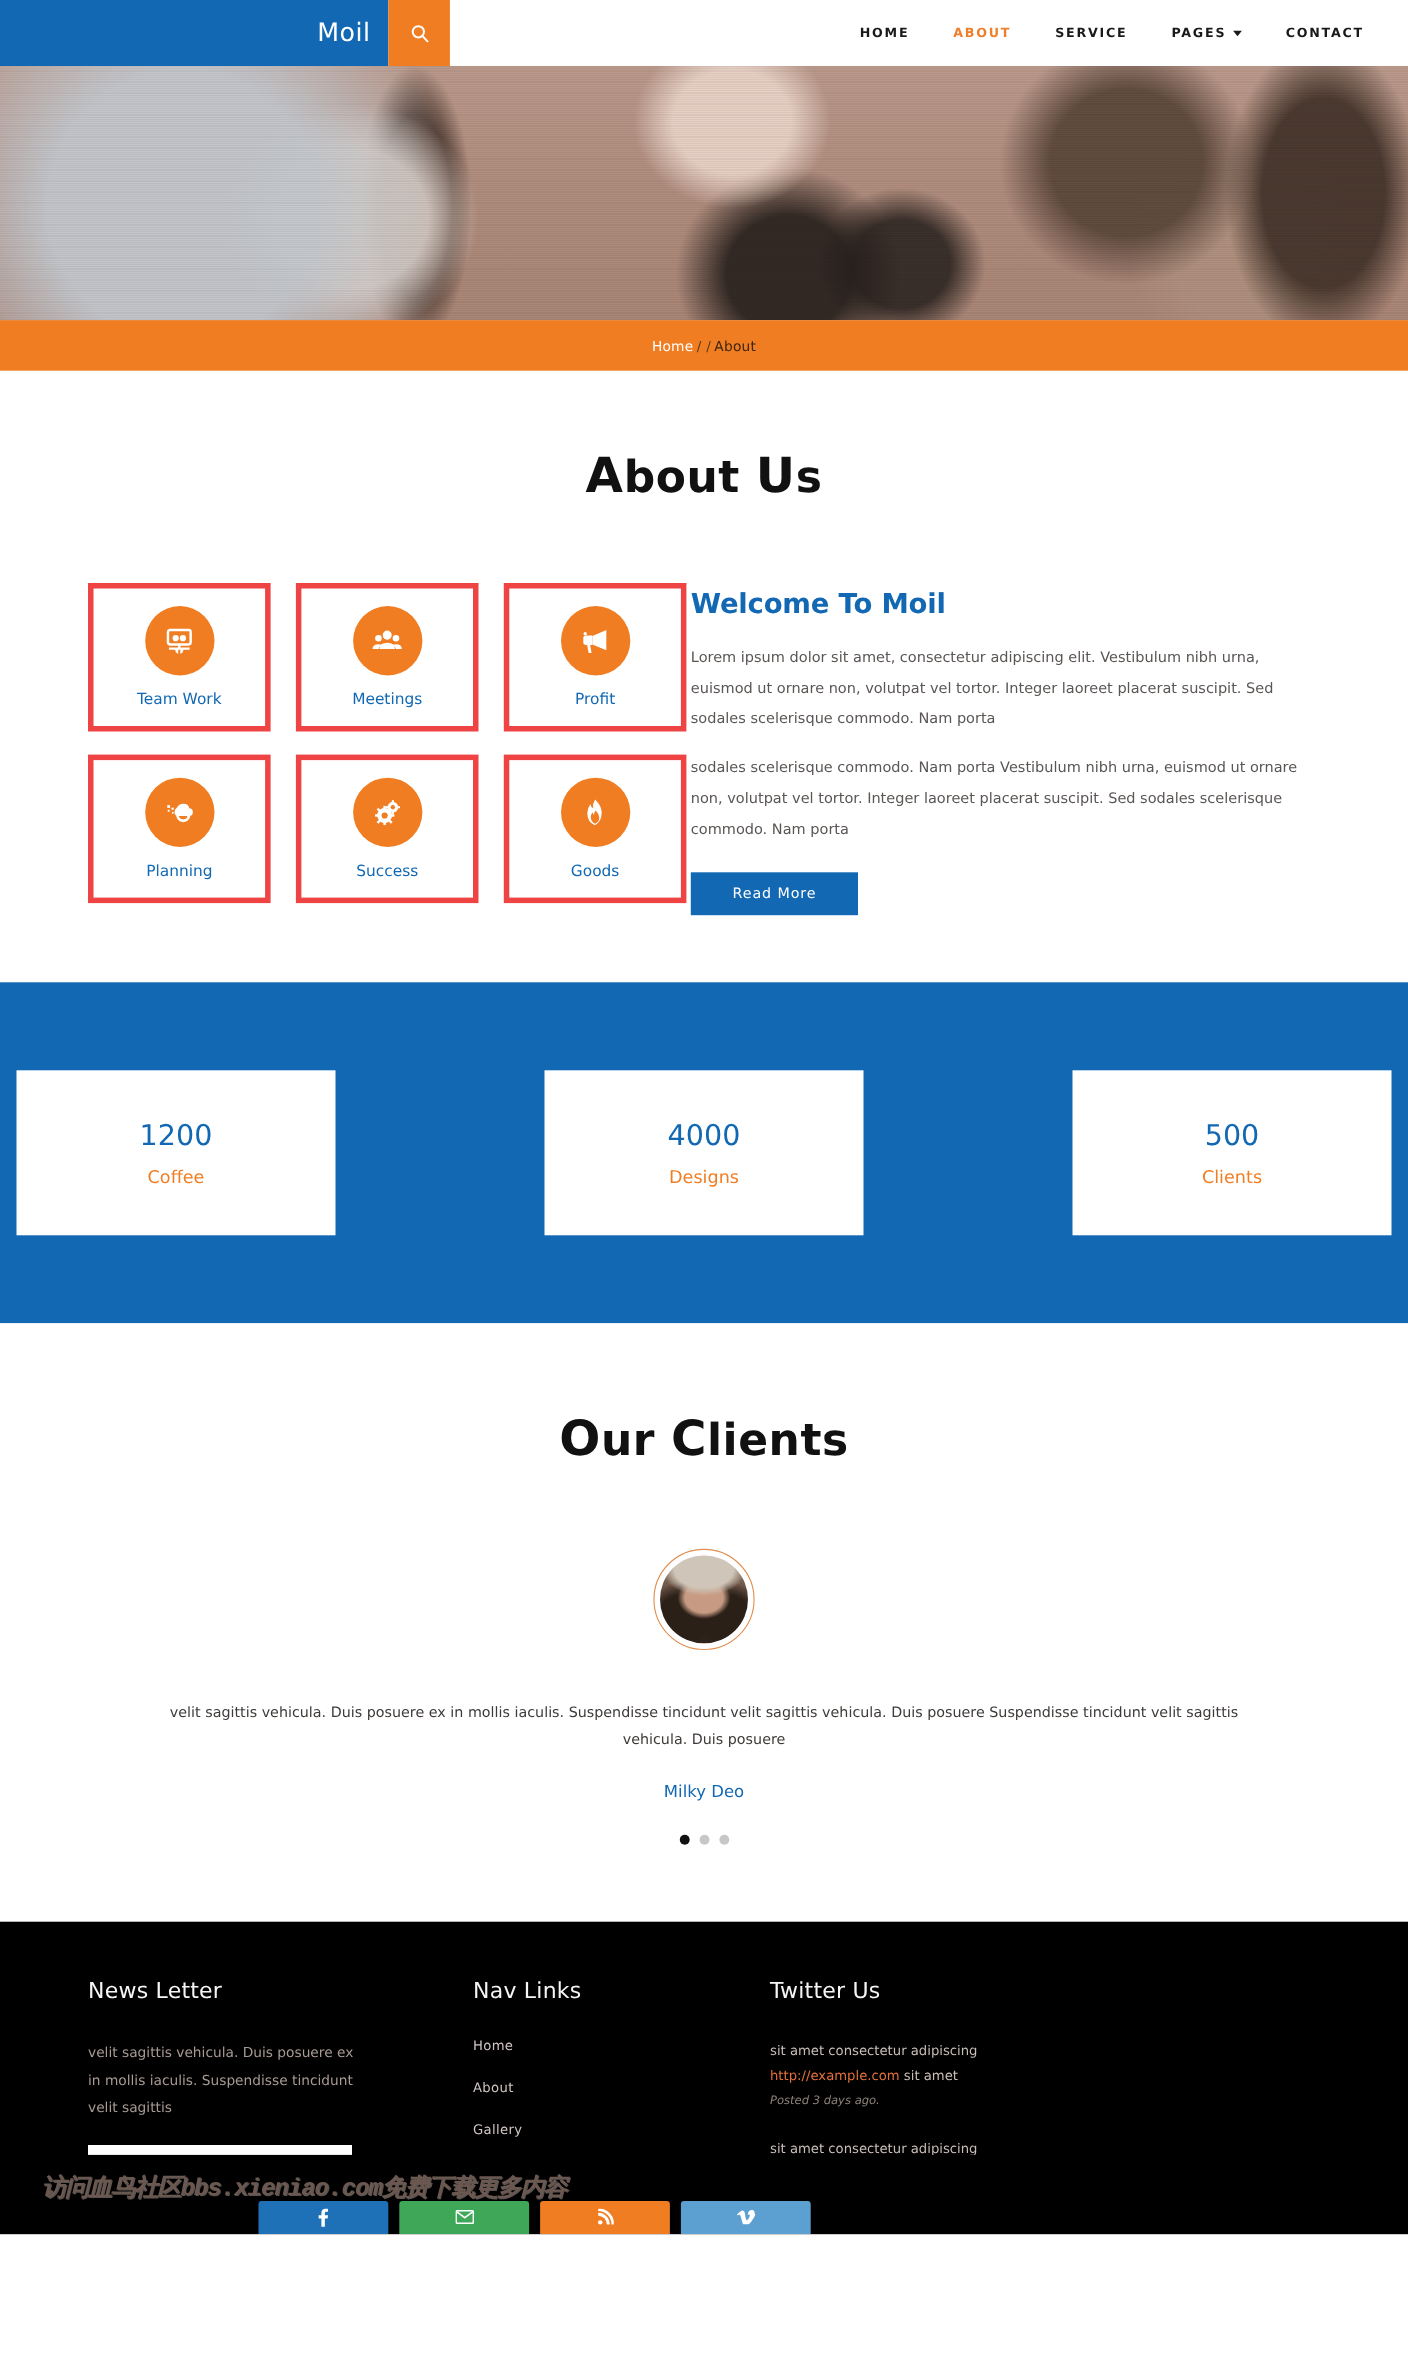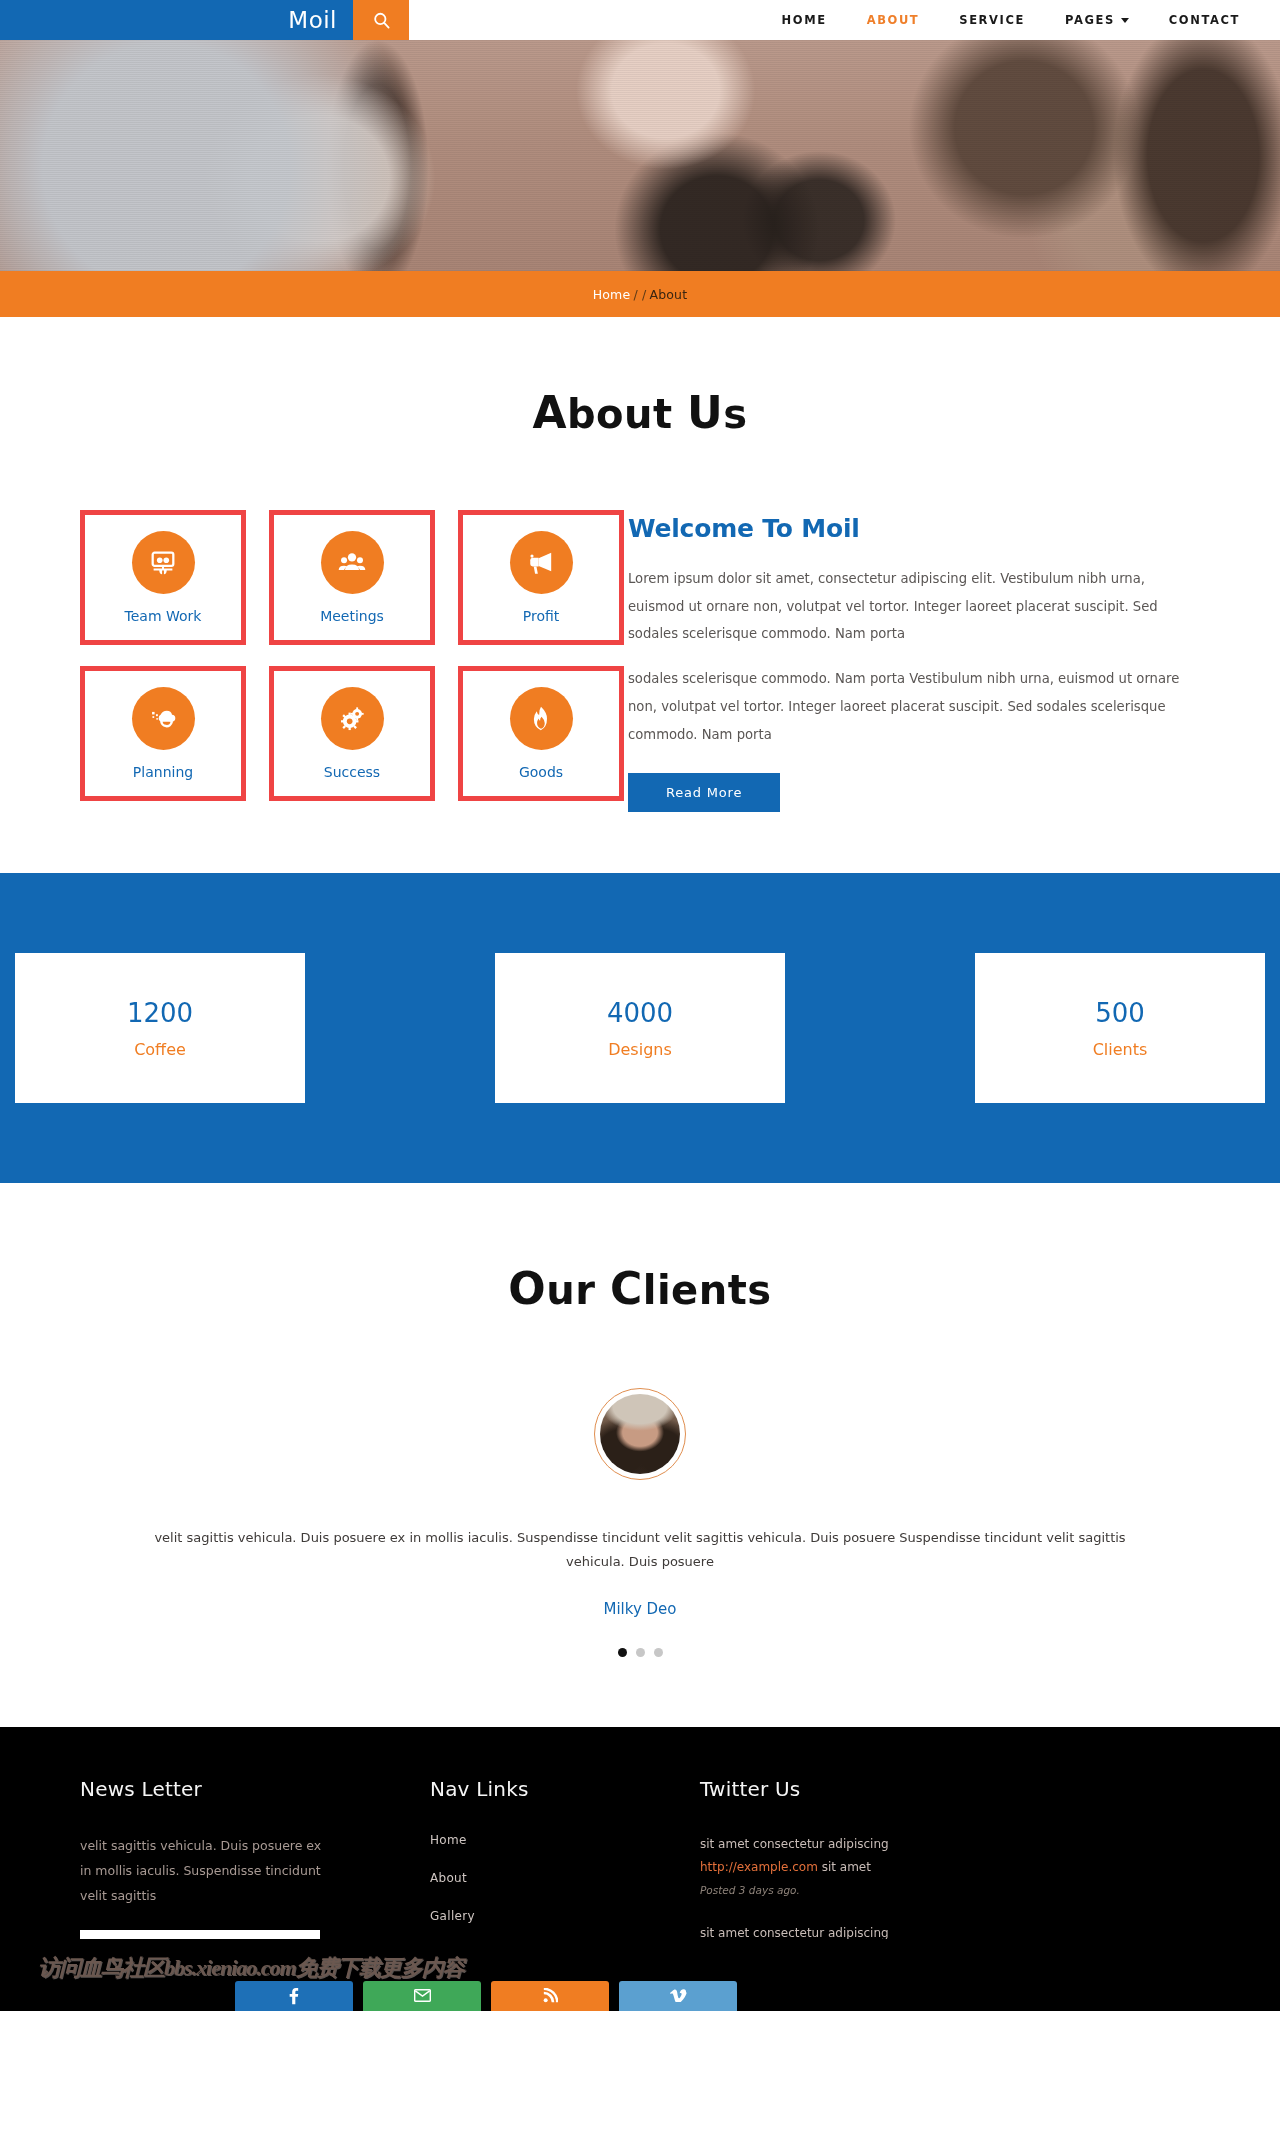--- a/index.html
+++ b/index.html
@@ -8,21 +8,21 @@
     height: 2155px;
     background: #ffffff;
     font-family: "DejaVu Sans", sans-serif;
     overflow: hidden;
   }
   .page { position: relative; width: 1280px; height: 2155px; background:#fff; }
 
   
   .header {
     position: relative;
-    height: 40px;
+    height: 60px;
     background: #ffffff;
     display: flex;
     align-items: stretch;
   }
   .logo-bar {
     width: 353px;
     background: #1268b3;
     display: flex;
     align-items: center;
     justify-content: flex-end;
@@ -336,21 +336,21 @@
     position: absolute;
     left: 38px;
     bottom: 28px;
     font-size: 22px;
     font-style: italic;
     font-weight: bold;
     color: #6b5850;
     letter-spacing: -1px;
     white-space: nowrap;
     text-shadow: 1px 1px 0 rgba(200,185,178,0.45);
-    font-family: Liberation Serif, serif;
+    font-family: Liberation Mono, monospace;
   }
   .socials {
     position: absolute;
     left: 235px;
     bottom: 0;
     display: flex;
     gap: 10px;
   }
   .social-btn {
     width: 118px; height: 30px;

